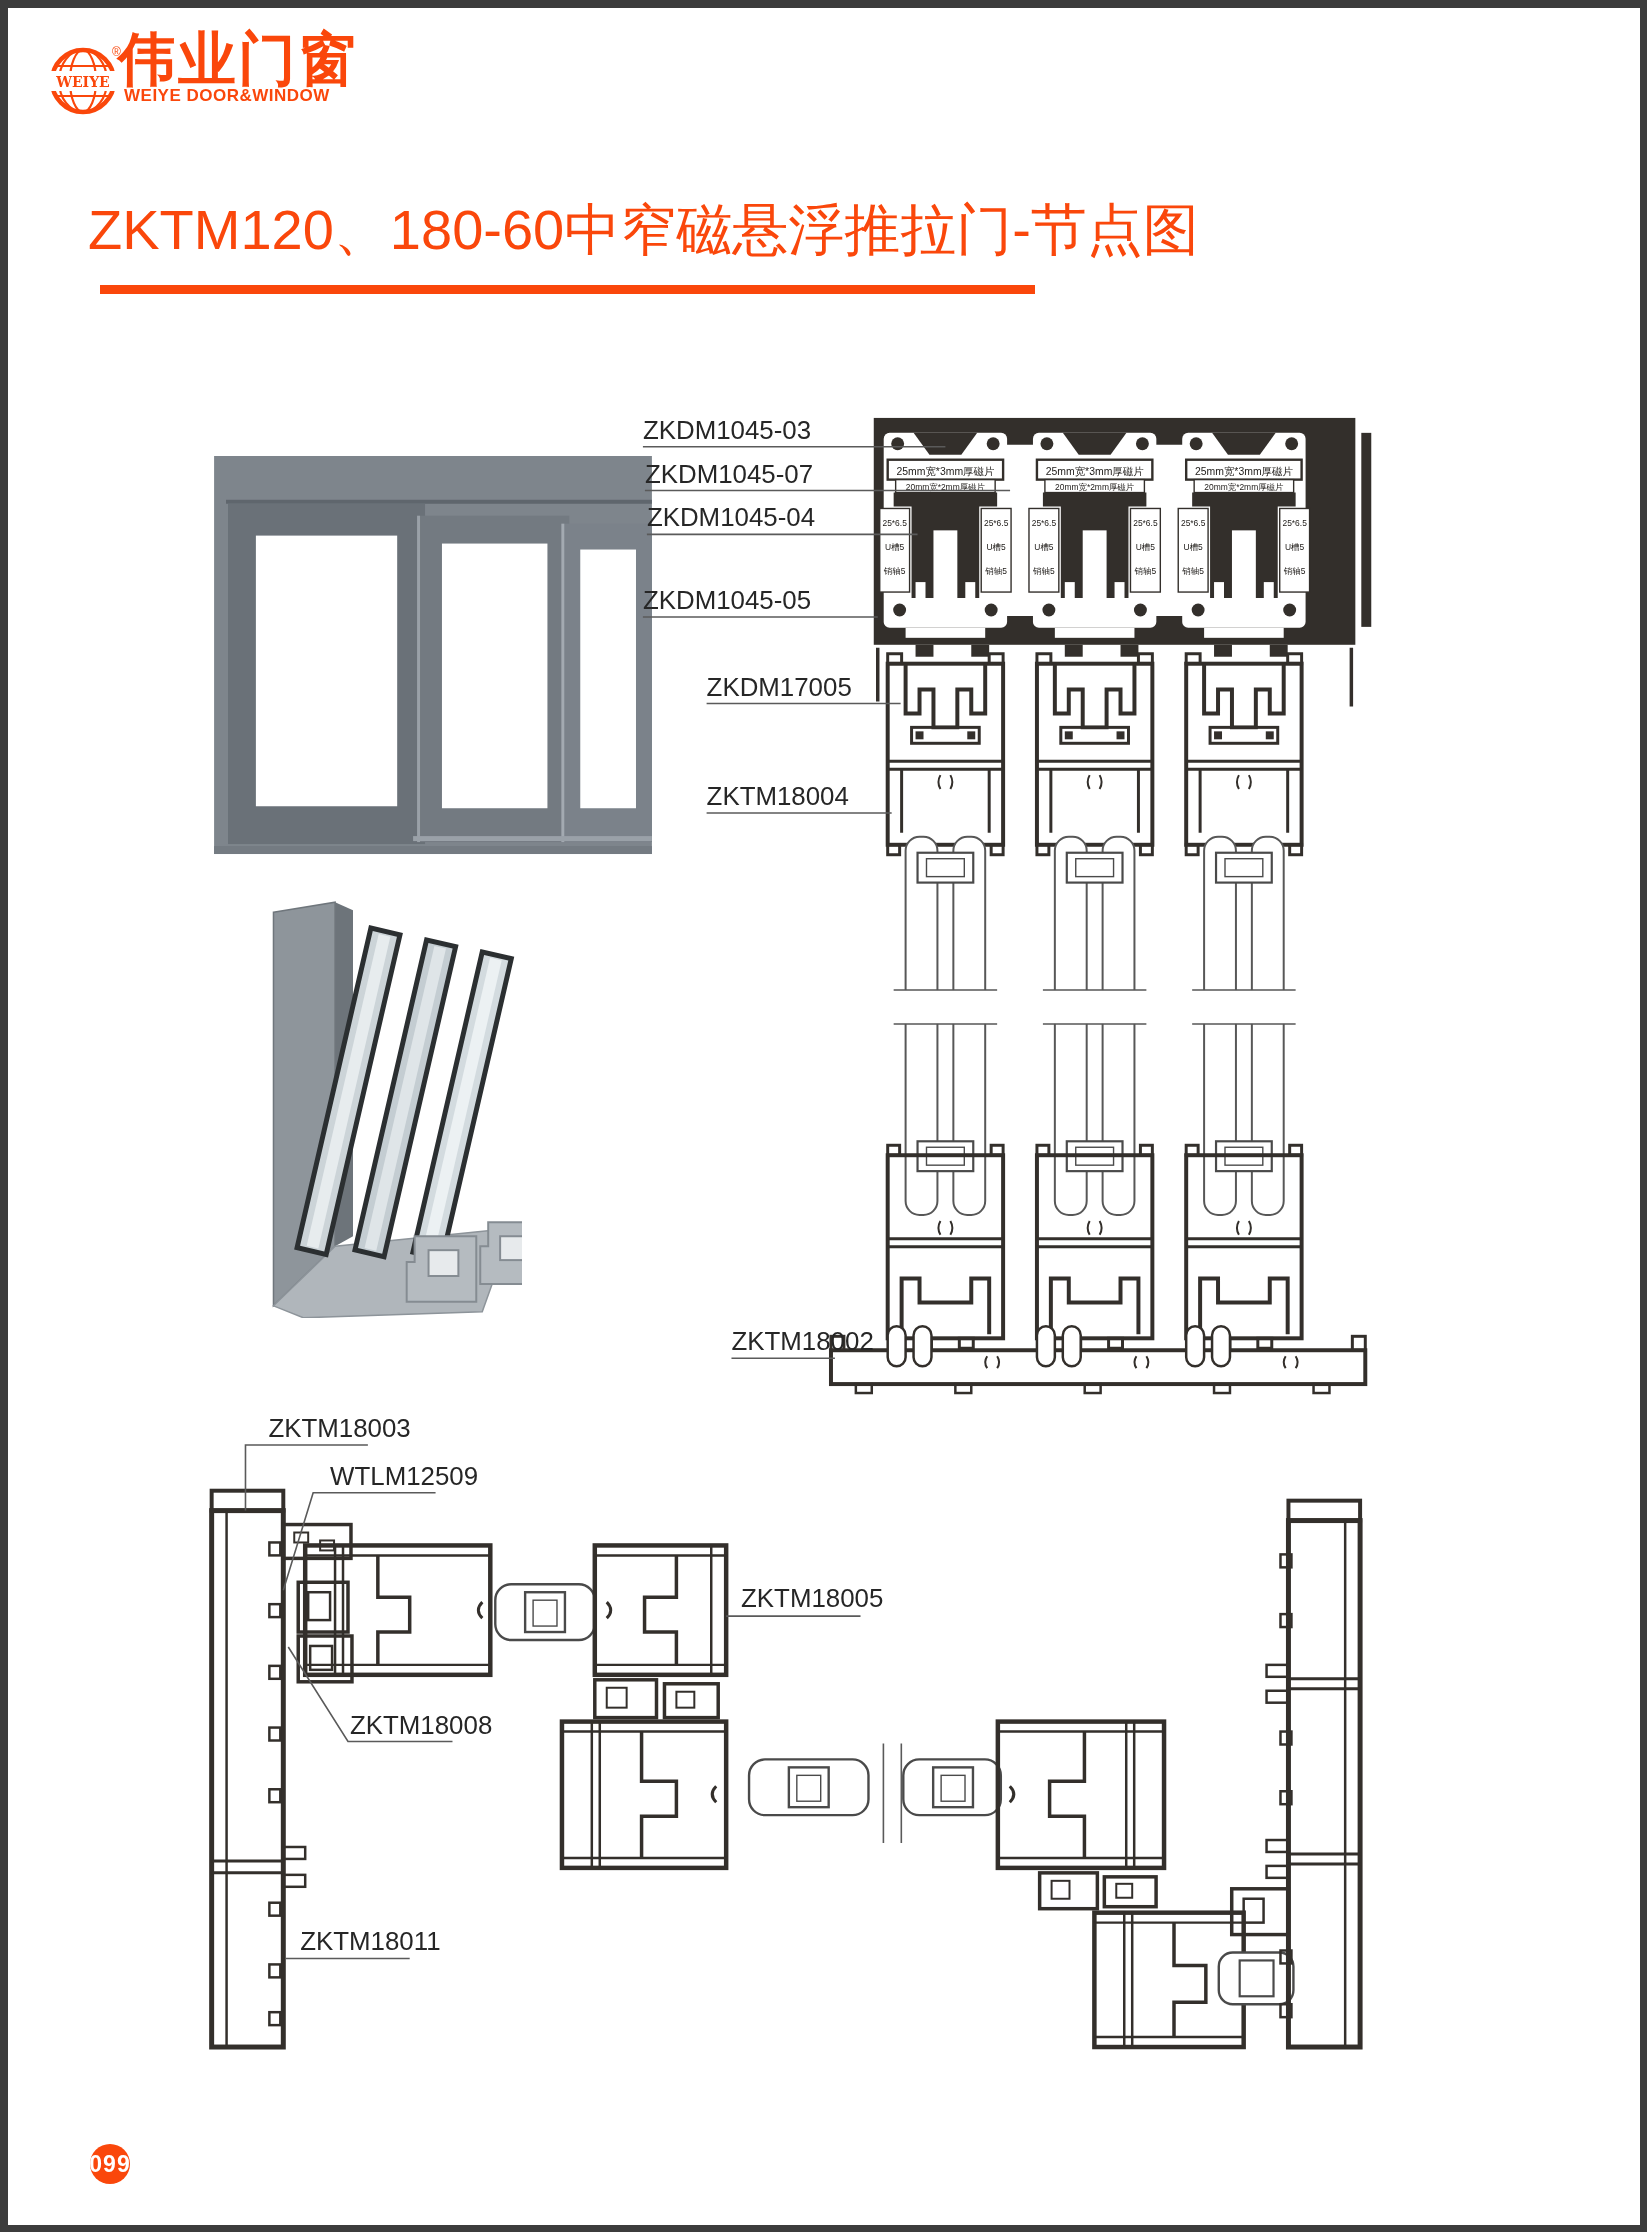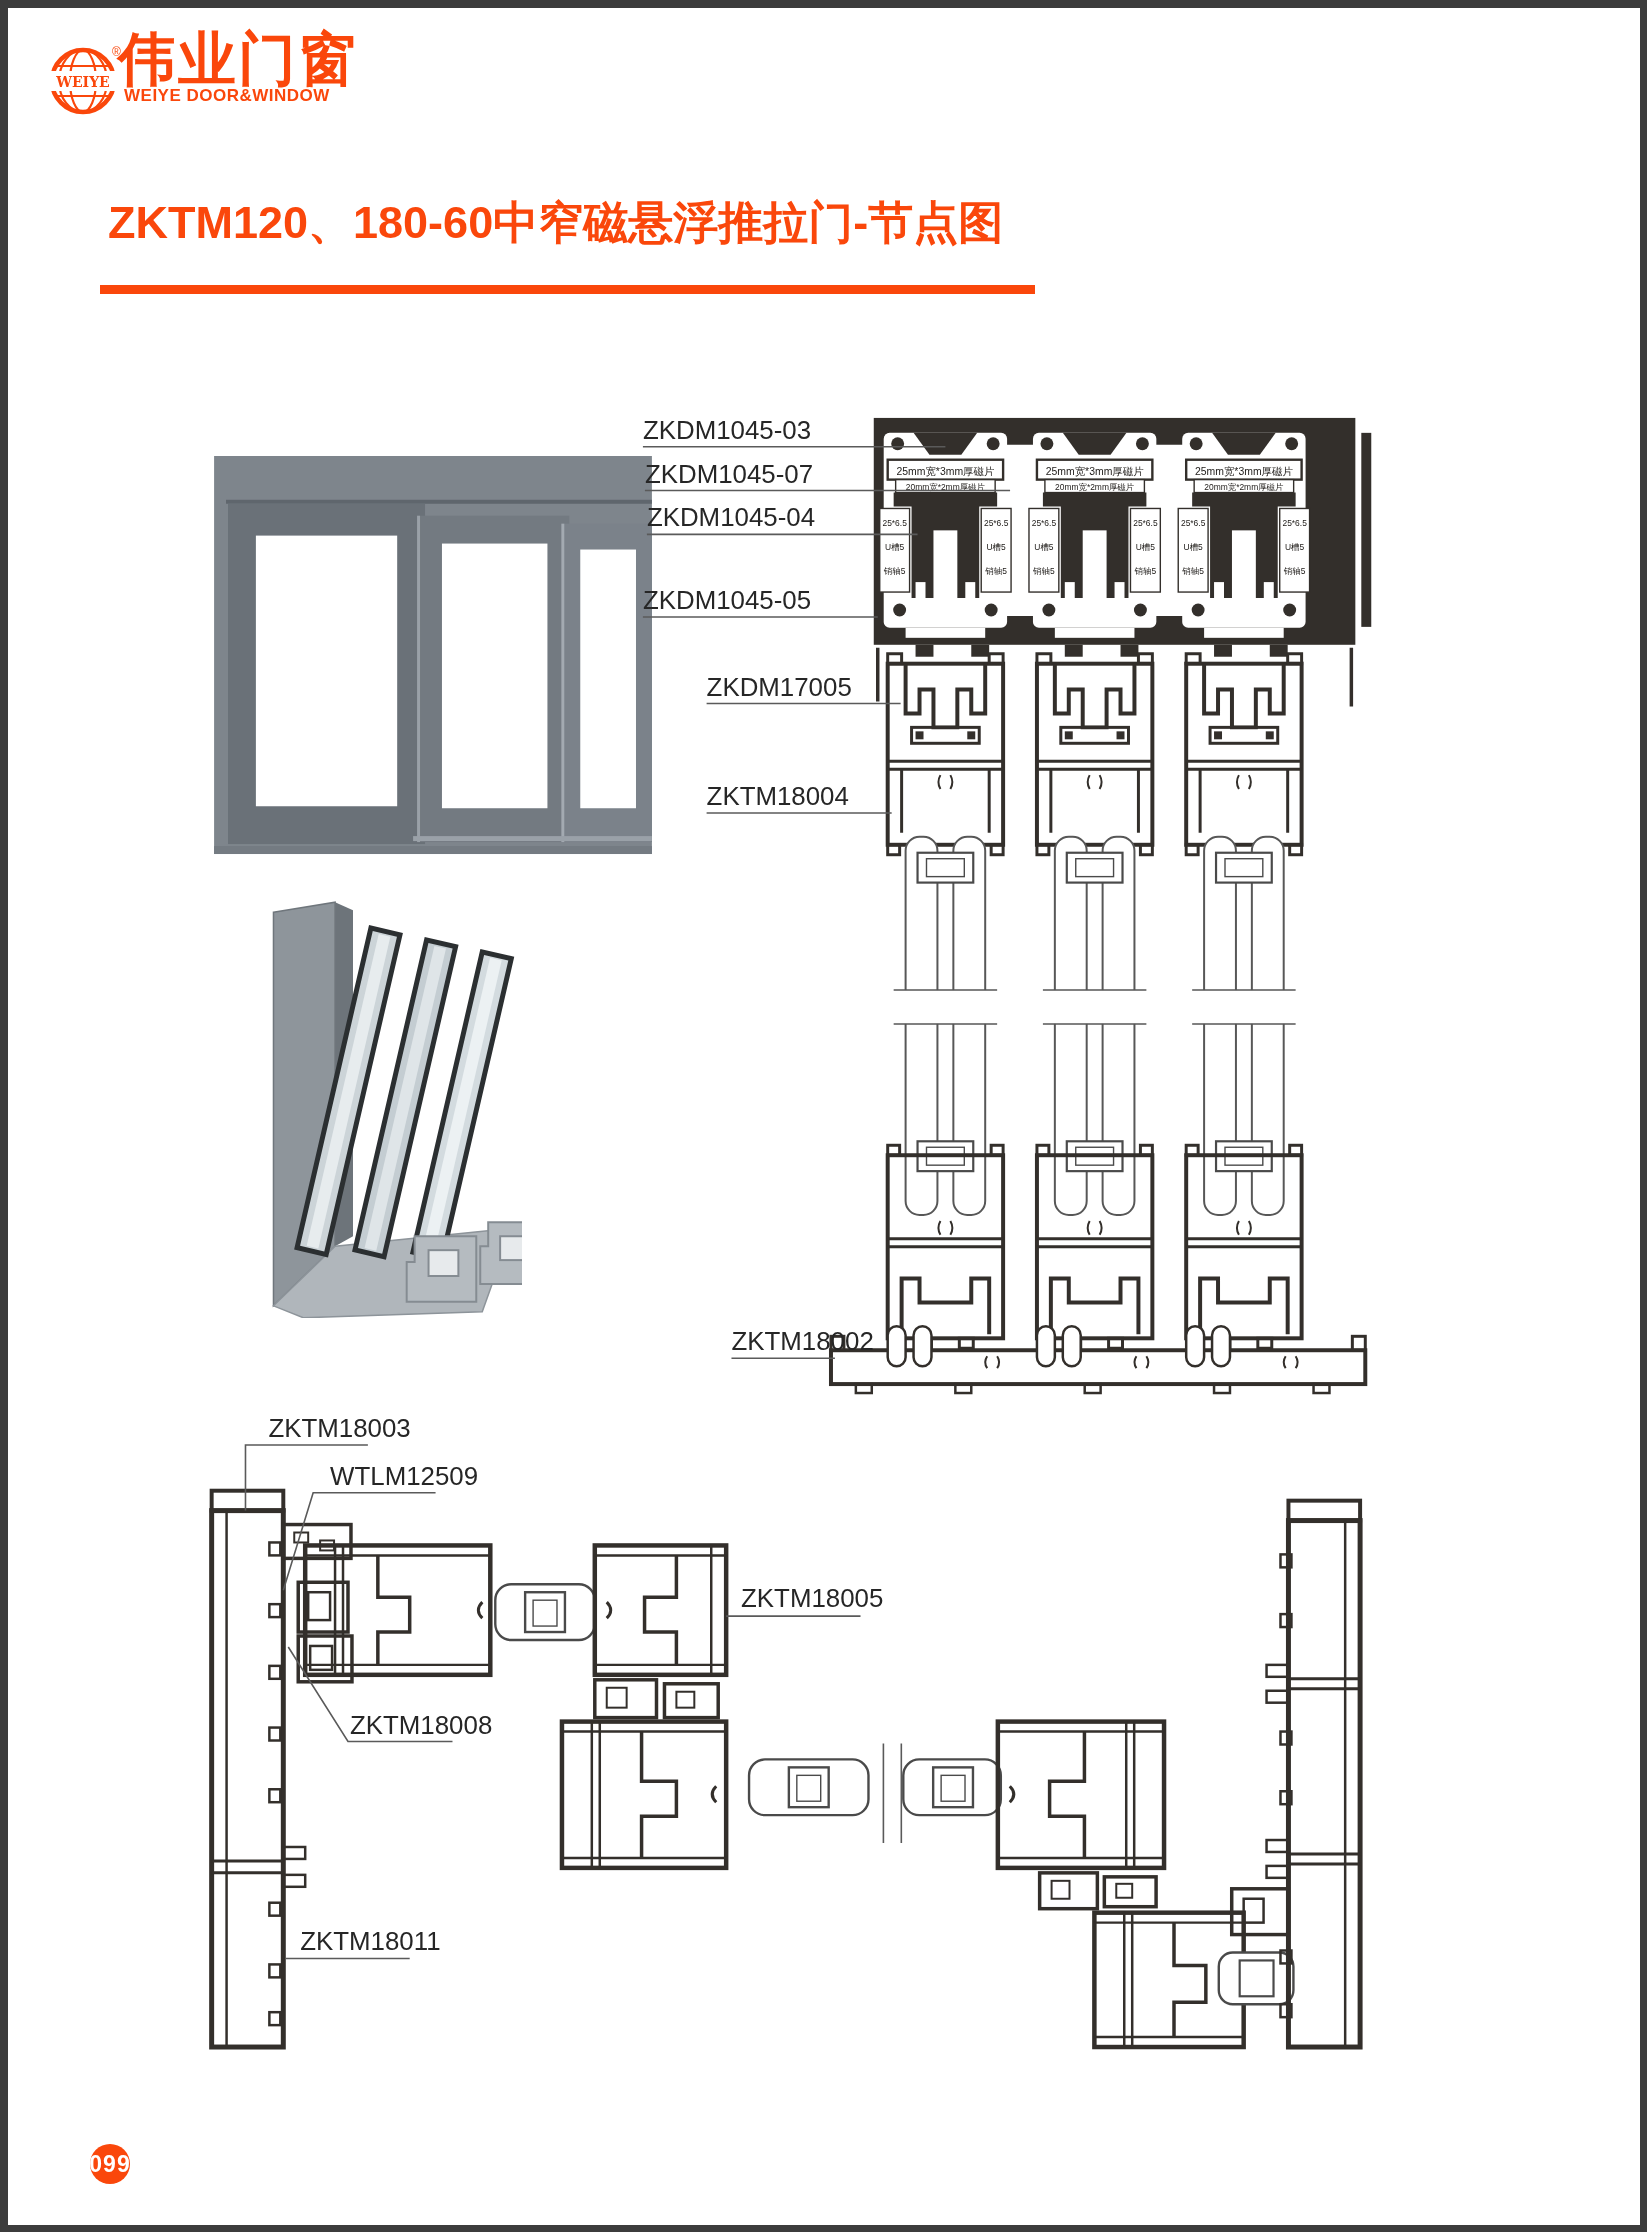--- a/index.html
+++ b/index.html
@@ -8,21 +8,21 @@
     position:relative;width:1648px;height:2233px;background:#fff;
     font-family:"Liberation Sans","DejaVu Sans",sans-serif;overflow:hidden;
   }
   #page-border{position:absolute;inset:0;border:8px solid #3c3c3c;pointer-events:none;z-index:50;}
   
   #logo{position:absolute;left:40px;top:36px;width:418px;height:109px;}
   #logo-globe{position:absolute;left:8px;top:8px;}
   #logo-cn{position:absolute;left:78px;top:-16px;font-size:58px;font-weight:bold;color:var(--accent);letter-spacing:2px;line-height:1.5;font-family:Liberation Mono, monospace;}
   #logo-en{position:absolute;left:84px;top:50px;font-size:17px;font-weight:bold;color:var(--accent);letter-spacing:0.5px;}
   
-  #page-title{position:absolute;left:108px;top:193px;font-size:45px;font-weight:bold;color:var(--accent);white-space:nowrap;}
+  #page-title{position:absolute;left:88px;top:193px;font-size:56px;font-weight:normal;color:var(--accent);white-space:nowrap;}
   #title-rule{position:absolute;left:100px;top:285px;width:935px;height:9px;background:var(--accent);}
   
   .fig{position:absolute;}
   svg text{font-family:"Liberation Sans","DejaVu Sans",sans-serif;}
   .cad-label{font-size:26px;fill:#262626;}
   .leader{stroke:#5a5a5a;stroke-width:1.6;fill:none;}
   
   #page-badge{position:absolute;left:50px;top:2144px;width:40px;height:40px;border-radius:50%;
     background:var(--accent);color:#fff;font-size:23px;font-weight:bold;
     display:flex;align-items:center;justify-content:center;letter-spacing:1px;margin-left:40px;}

